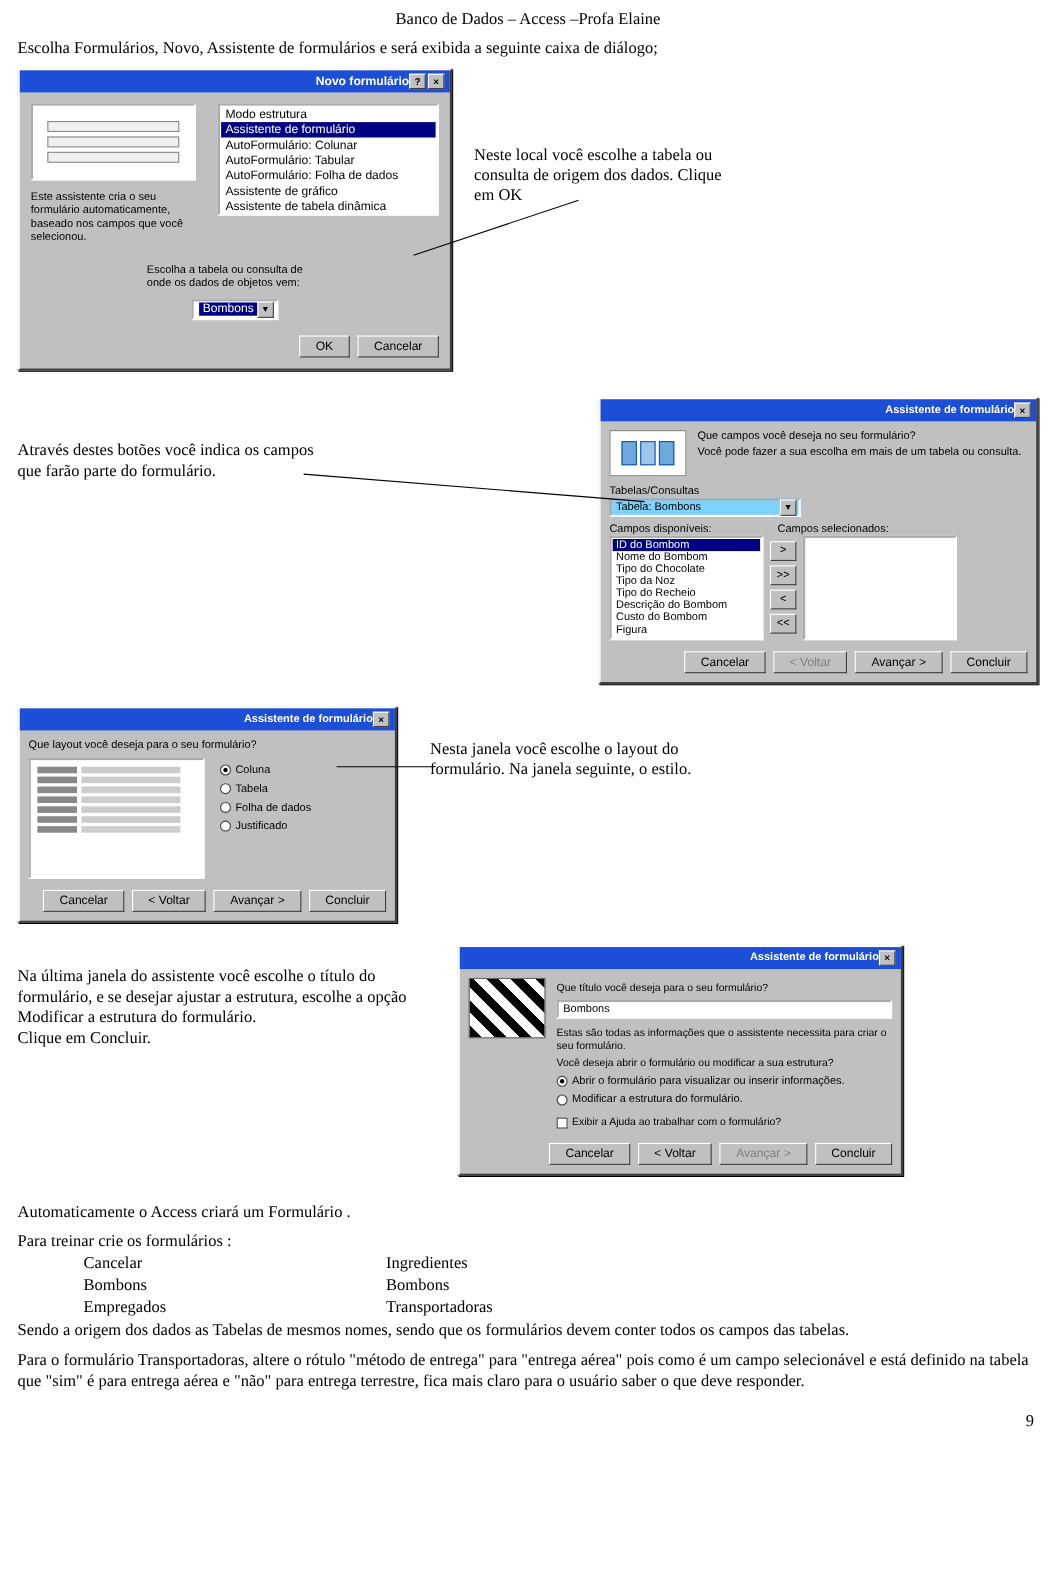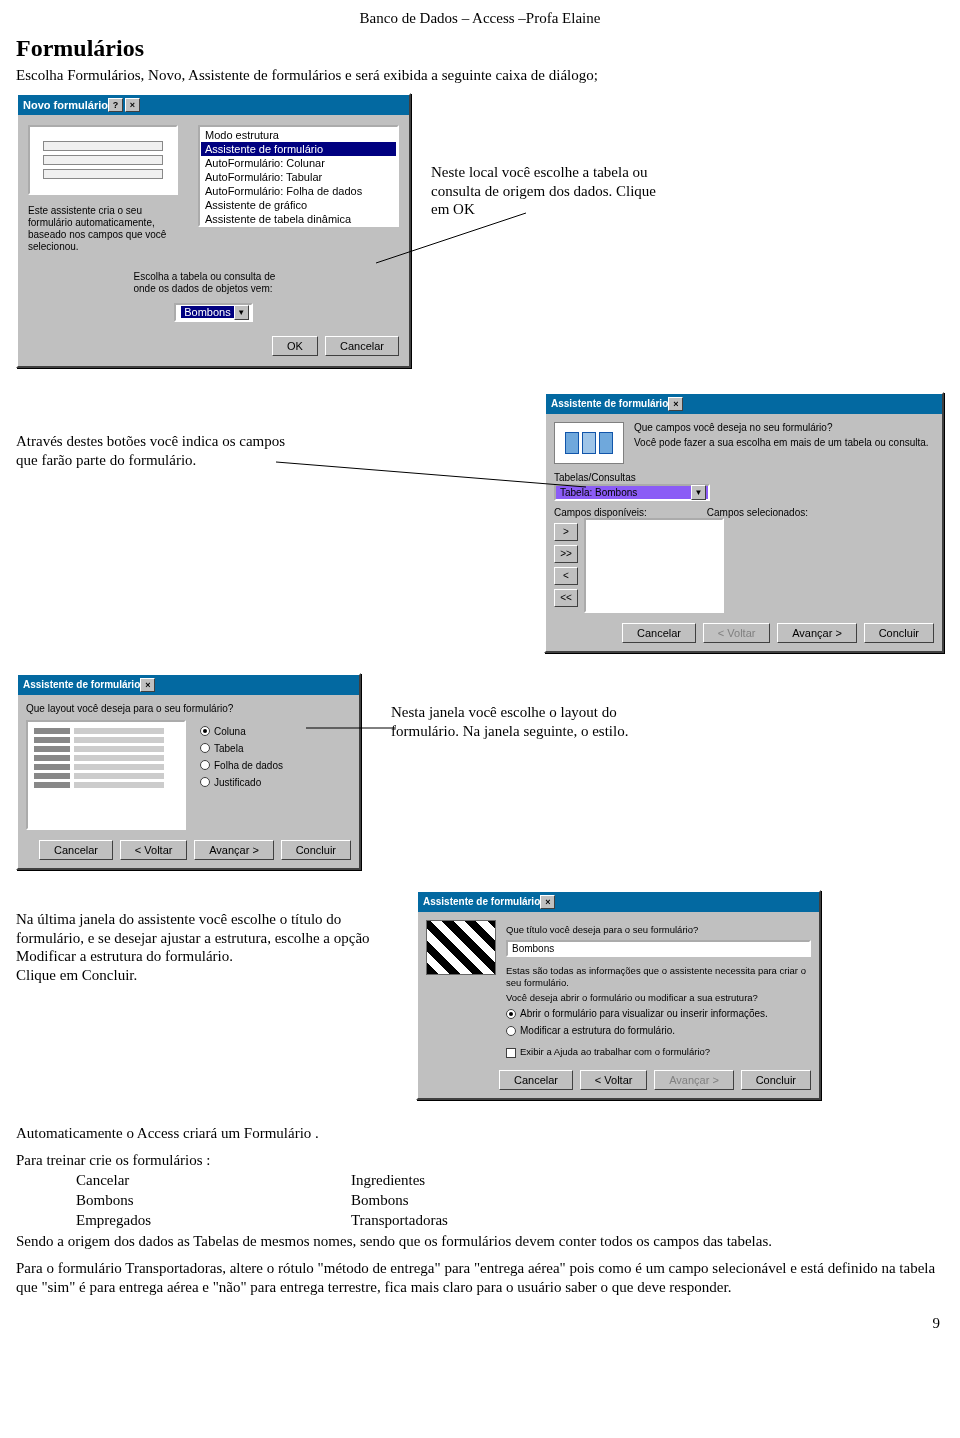--- a/index.html
+++ b/index.html
@@ -38,26 +38,26 @@
   .win98-dialog {
     font-family: Tahoma, Arial, sans-serif;
     font-size: 11px;
     background: #c0c0c0;
     border: 2px solid #fff;
     border-right-color: #404040;
     border-bottom-color: #404040;
     box-shadow: 1px 1px 0 #000;
   }
   .win98-titlebar {
-    background: #0369a1;
+    background: #1d4ed8;
     color: #fff;
     font-weight: bold;
     padding: 3px 5px;
     display: flex;
-    justify-content: flex-start;
+    justify-content: flex-end;
     align-items: center;
   }
   .win98-titlebar .title-btns { display:flex; gap:2px; }
   .title-btn {
     width: 15px; height: 14px;
     background: #c0c0c0;
     border: 1px solid #fff;
     border-right-color:#404040; border-bottom-color:#404040;
     font-size: 9px; text-align:center; line-height:12px; color:#000;
   }
@@ -122,21 +122,21 @@
   .d2-body { padding:8px; }
   .d2-top { display:flex; gap:10px; margin-bottom:8px; }
   .d2-icon {
     width:70px; height:42px; background:#fff; border:1px solid #808080;
     display:flex; align-items:center; justify-content:center; gap:3px;
   }
   .d2-icon-rect { width:14px; height:22px; background:#6fa8dc; border:1px solid #1155aa; }
   .d2-icon-rect.b { background:#9fc5e8; }
   .d2-tc-label { font-size:10px; margin:3px 0 1px; }
   .d2-combo {
-    width:156px; height:17px; background:#8b5cf6; border:2px inset #fff;
+    width:174px; height:17px; background:#7dd3fc; border:2px inset #fff;
     display:flex; align-items:center; justify-content:space-between; padding:0 2px 0 4px;
   }
   .d2-cols { display:flex; gap:6px; }
   .d2-listbox {
     width:140px; height:95px; background:#fff; border:2px inset #fff; padding:1px;
     font-size:10px; overflow:hidden;
   }
   .d2-listbox .it { padding:0 3px; white-space:nowrap; }
   .d2-listbox .it.sel { background:#000080; color:#fff; }
   .d2-arrows { display:flex; flex-direction:column; gap:4px; padding-top:5px; }
@@ -198,21 +198,20 @@
   
   svg.connector { position:absolute; overflow:visible; pointer-events:none; }
 </style>
 </head>
 <body>
 
 <div class="page">
 
   <div class="header-line">Banco de Dados – Access –Profa Elaine</div>
 
-  <h1 class="section-title">Formulários</h1>
 
   <p>Escolha Formulários, Novo, Assistente de formulários e será exibida a seguinte caixa de diálogo;</p>
 
   <div class="dialog-row" style="position:relative;">
     <div class="win98-dialog d1">
       <div class="win98-titlebar">
         <span>Novo formulário</span>
         <span class="title-btns">
           <span class="title-btn">?</span>
           <span class="title-btn">×</span>
@@ -289,20 +288,30 @@
         <div class="d2-tc-label">Tabelas/Consultas</div>
         <div class="d2-combo">
           <span>Tabela: Bombons</span>
           <span class="combo-arrow">▼</span>
         </div>
         <div style="display:flex; gap:60px; margin-top:6px; font-size:10px;">
           <span>Campos disponíveis:</span>
           <span>Campos selecionados:</span>
         </div>
         <div class="d2-cols">
+          <div class="d2-listbox" id="d2-avail">
+              <div class="it sel">ID do Bombom</div>
+              <div class="it">Nome do Bombom</div>
+              <div class="it">Tipo do Chocolate</div>
+              <div class="it">Tipo da Noz</div>
+              <div class="it">Tipo do Recheio</div>
+              <div class="it">Descrição do Bombom</div>
+              <div class="it">Custo do Bombom</div>
+              <div class="it">Figura</div>
+            </div>
           <div class="d2-arrows">
             <div class="d2-arrow-btn">&gt;</div>
             <div class="d2-arrow-btn">&gt;&gt;</div>
             <div class="d2-arrow-btn">&lt;</div>
             <div class="d2-arrow-btn">&lt;&lt;</div>
           </div>
           <div class="d2-listbox"></div>
         </div>
         <div class="d2-footer">
           <span class="w98btn">Cancelar</span>

